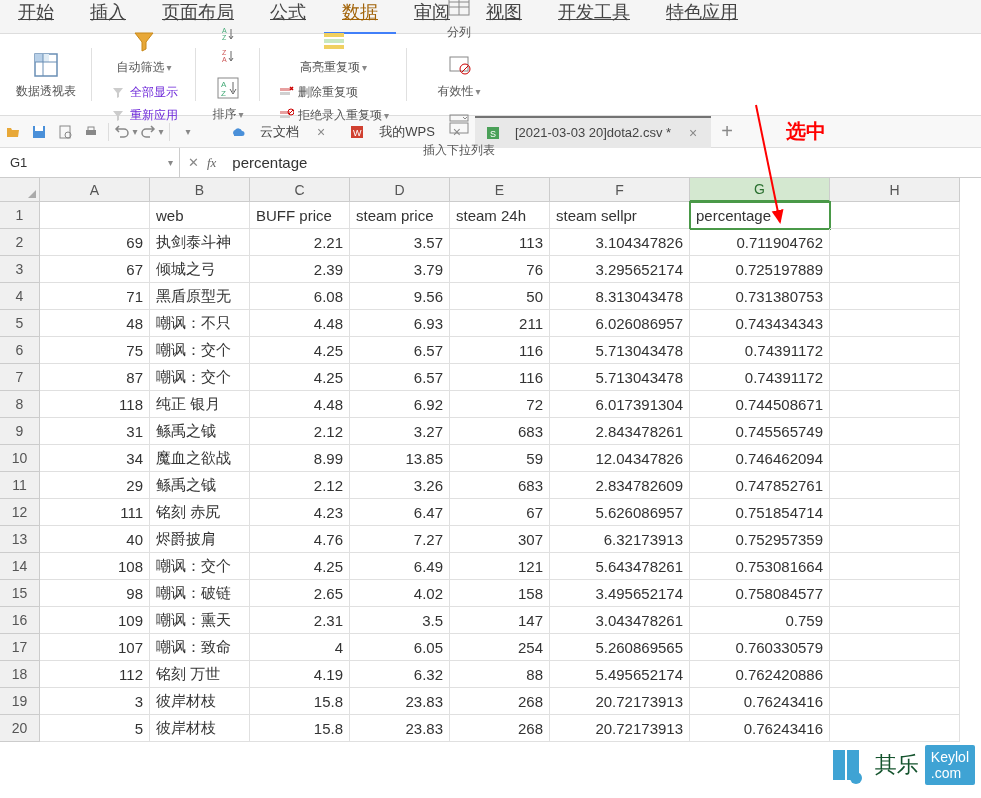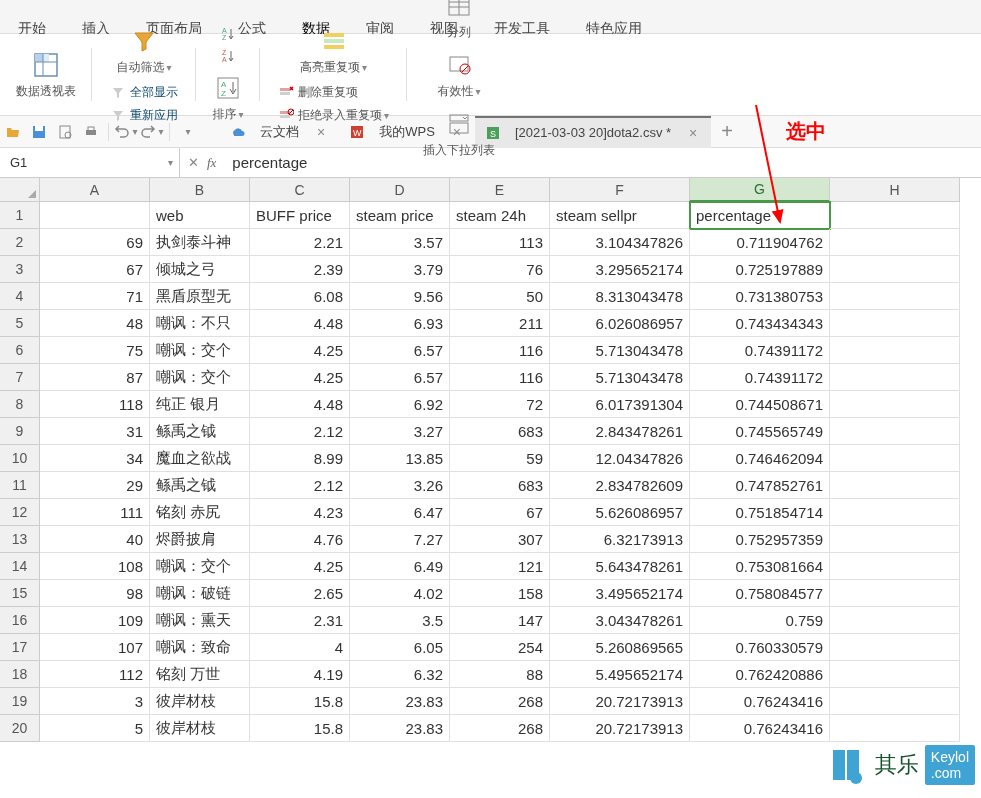--- a/index.html
+++ b/index.html
@@ -1,32 +1,32 @@
 <!DOCTYPE html>
 <html><head>
   <meta charset="utf-8">
   <style>
     * { box-sizing: border-box; margin: 0; padding: 0; }
     body { font-family: "Microsoft YaHei", Arial, sans-serif; font-size: 13px; background: #fff; color: #333; width: 981px; height: 798px; overflow: hidden; position: relative; }
     
     
     .ribbon-tabs { display: flex; height: 34px; border-bottom: 1px solid #ddd; background: #f5f5f5; }
-    .ribbon-tab { padding: 20px 18px; cursor: pointer; font-size: 14px; color: #444; text-decoration: underline; }
-    .ribbon-tab.active { color: #000000; position: relative; }
+    .ribbon-tab { padding: 0 18px; cursor: pointer; font-size: 18px; color: #444; text-decoration: underline; }
+    .ribbon-tab.active { color: #a16207; position: relative; }
     .ribbon-tab.active::after { content: ''; position: absolute; bottom: -1px; left: 0; right: 0; height: 2px; background: #417ff9; }
     
     
     .ribbon-panel { display: flex; height: 82px; background: #fff; border-bottom: 1px solid #ddd; padding: 4px 0; position: relative; }
     .ribbon-group { display: flex; flex-direction: column; align-items: center; justify-content: center; padding: 0 10px; position: relative; }
     .ribbon-group.sep::after { content: ''; position: absolute; right: 0; top: 10px; bottom: 10px; width: 1px; background: #e0e0e0; }
     .ribbon-big-btn { display: flex; flex-direction: column; align-items: center; justify-content: center; gap: 2px; padding: 4px 6px; cursor: pointer; }
     .ribbon-icon { width: 32px; height: 32px; display: flex; align-items: center; justify-content: center; }
     .ribbon-label { font-size: 12px; color: #555; white-space: nowrap; }
     .ribbon-small-btn { display: flex; align-items: center; gap: 4px; padding: 2px 4px; cursor: pointer; font-size: 12px; color: #555; }
-    .ribbon-small-btn.disabled { color: #0c4a6e; text-align: right; }
+    .ribbon-small-btn.disabled { color: #6d28d9; text-align: right; }
     .ribbon-col { display: flex; flex-direction: column; gap: 2px; padding: 2px 4px; }
     .drop-arrow { font-size: 10px; color: #888; margin-left: 2px; }
     
     
     .annotation { position: absolute; color: red; font-size: 20px; font-weight: bold; z-index: 100; }
     .arrow-svg { position: absolute; z-index: 99; pointer-events: none; }
     
     
     .doc-bar { display: flex; align-items: center; height: 32px; background: #f8f8f8; border-bottom: 1px solid #ddd; }
     .qa-btn { width: 26px; height: 26px; display: flex; align-items: center; justify-content: center; cursor: pointer; color: #666; }

